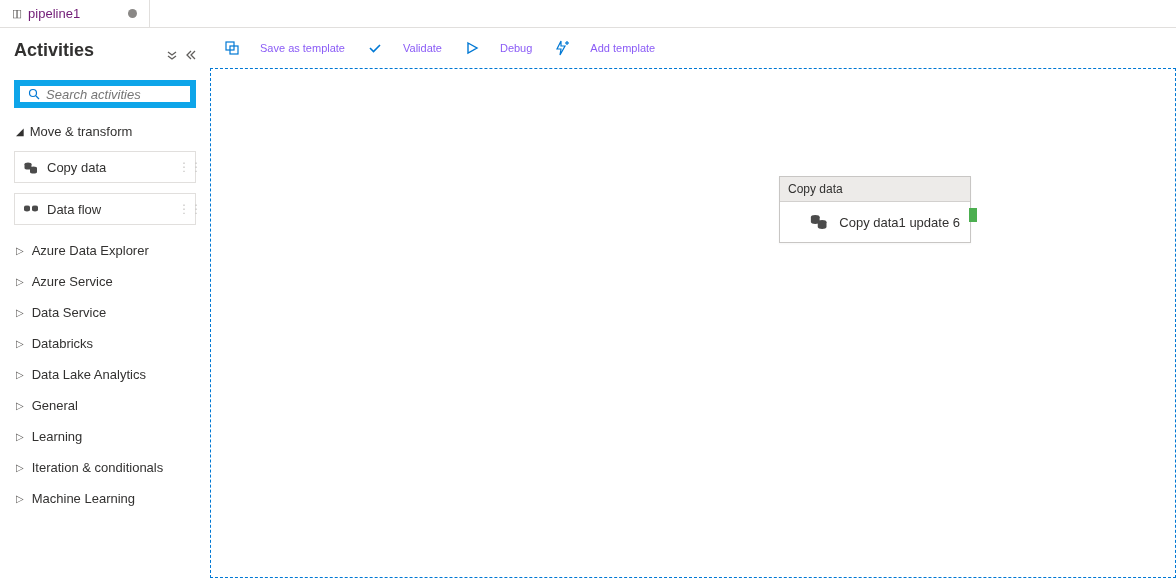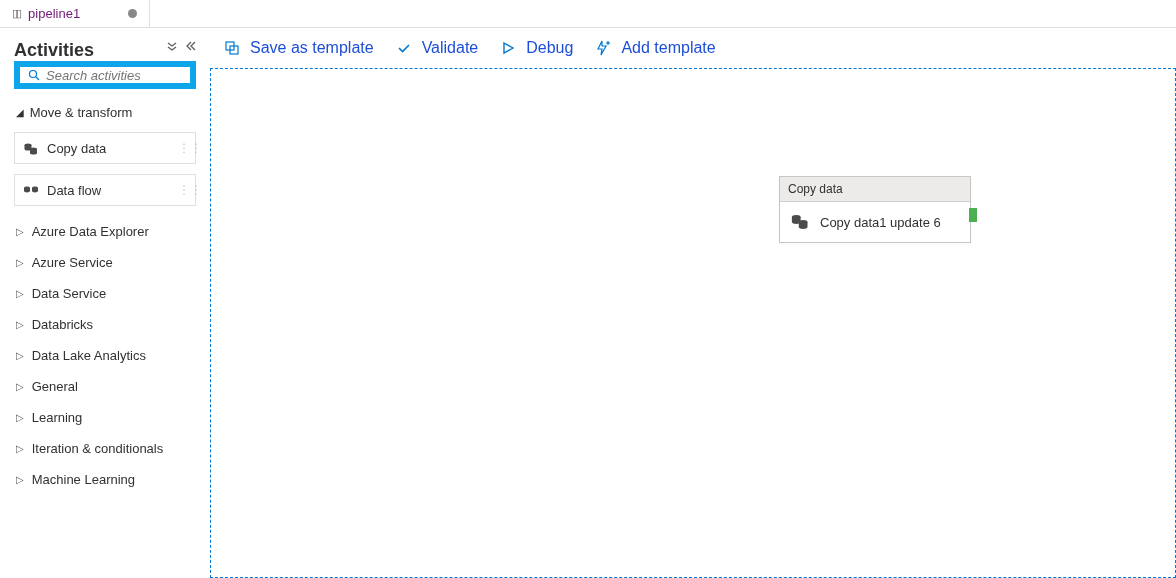--- a/index.html
+++ b/index.html
@@ -53,23 +53,23 @@
       height: calc(100% - 28px);
     }
 
     .sidebar {
       width: 210px;
       padding: 12px 14px 0 14px;
       flex-shrink: 0;
     }
     .sidebar-header {
       display: flex;
-      align-items: flex-start;
+      align-items: flex-end;
       justify-content: space-between;
-      margin-bottom: 0;
+      margin-bottom: 19px;
     }
     .sidebar-title {
       font-size: 18px;
       font-weight: 600;
     }
     .sidebar-header-icons {
       display: flex;
       gap: 6px;
       color: #605e5c;
     }
@@ -161,24 +161,24 @@
     .toolbar {
       height: 40px;
       display: flex;
       align-items: center;
       gap: 22px;
       padding-left: 14px;
     }
     .toolbar-btn {
       display: flex;
       align-items: center;
-      gap: 10px;
+      gap: 20px;
       cursor: pointer;
-      color: #1d4ed8;
-      font-size: 16px;
+      color: #8b5cf6;
+      font-size: 11px;
     }
     .toolbar-btn .ticon {
       color: #0078d4;
       display: inline-flex;
     }
 
     .canvas {
       flex: 1;
       border: 1px dashed #0078d4;
       margin-right: 0;
@@ -201,20 +201,21 @@
       font-size: 12px;
       border-bottom: 1px solid #d2d0ce;
       color: #323130;
     }
     .node-body {
       padding: 10px 10px;
       display: flex;
       align-items: center;
       gap: 10px;
       font-size: 13px;
+      justify-content: flex-end;
     }
     .node-connector {
       position: absolute;
       right: -7px;
       top: 50%;
       transform: translateY(-2px);
       width: 8px;
       height: 14px;
       background: #4caf50;
     }

